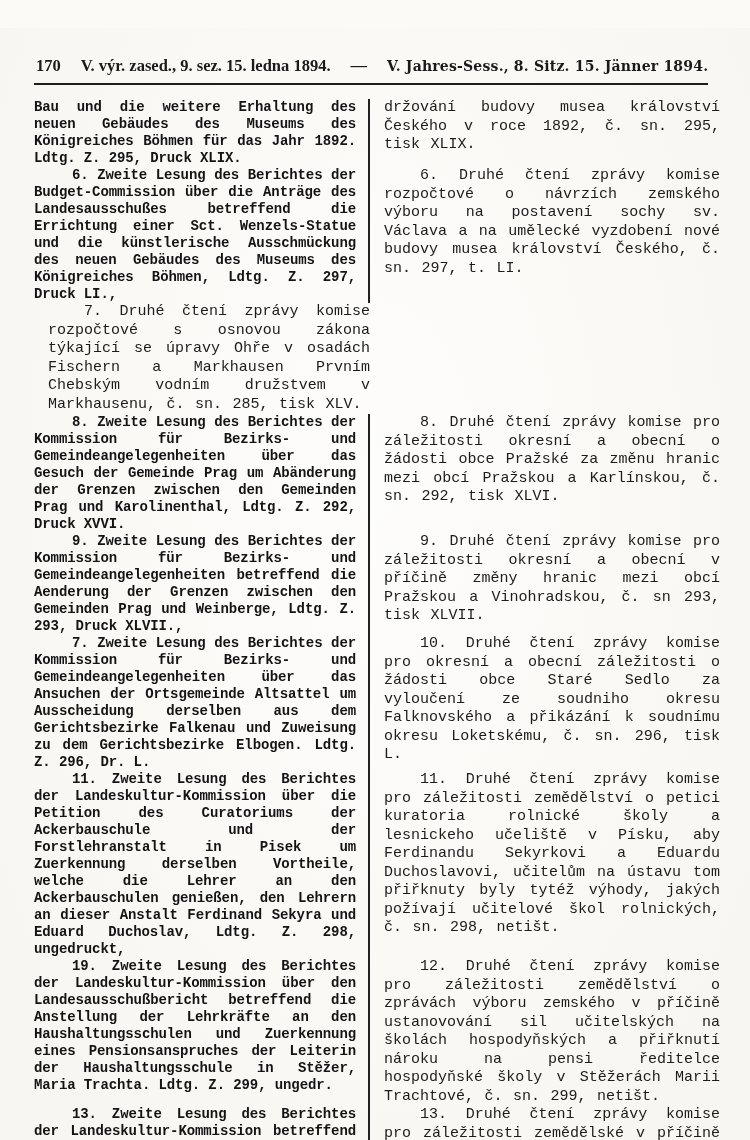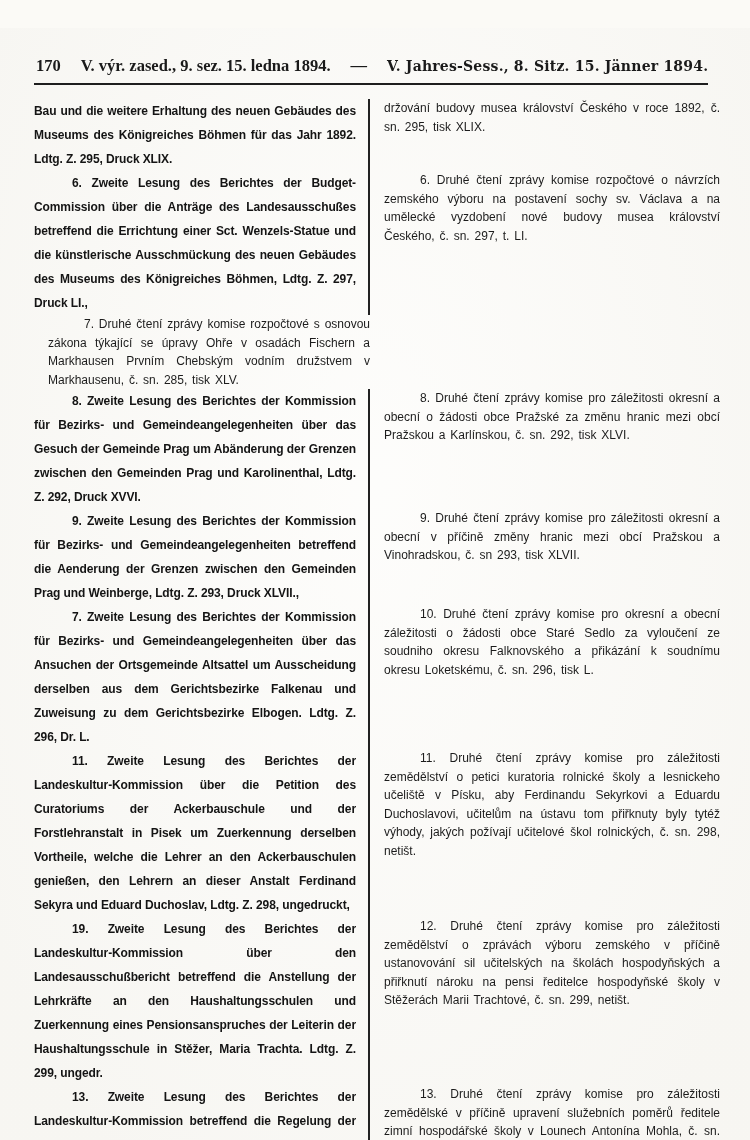--- a/index.html
+++ b/index.html
@@ -55,33 +55,33 @@
   }
   .cell.de {
     border-right: 2px solid #222;
     padding-right: 12px;
   }
   .cell.cs {
     padding-left: 14px;
   }
   .cell.de p {
     margin: 0;
-    font-family: Liberation Sans, sans-serif;
+    font-family: Liberation Mono, monospace;
     font-weight: 700;
-    font-size: 12px;
-    line-height: 24px;
+    font-size: 14px;
+    line-height: 17px;
     letter-spacing: -0.1px;
     text-align: justify;
     text-indent: 38px;
     color: #141414;
   }
   .cell.cs p {
     margin: 0;
-    font-family: Liberation Sans, sans-serif;
-    font-size: 12px;
+    font-family: Liberation Mono, monospace;
+    font-size: 15px;
     line-height: 18.5px;
     word-spacing: 1.5px;
     text-align: justify;
     text-indent: 36px;
     color: #1c1c1c;
   }
   .cell p.cont { text-indent: 0; }
 </style>
 </head>
 <body>

